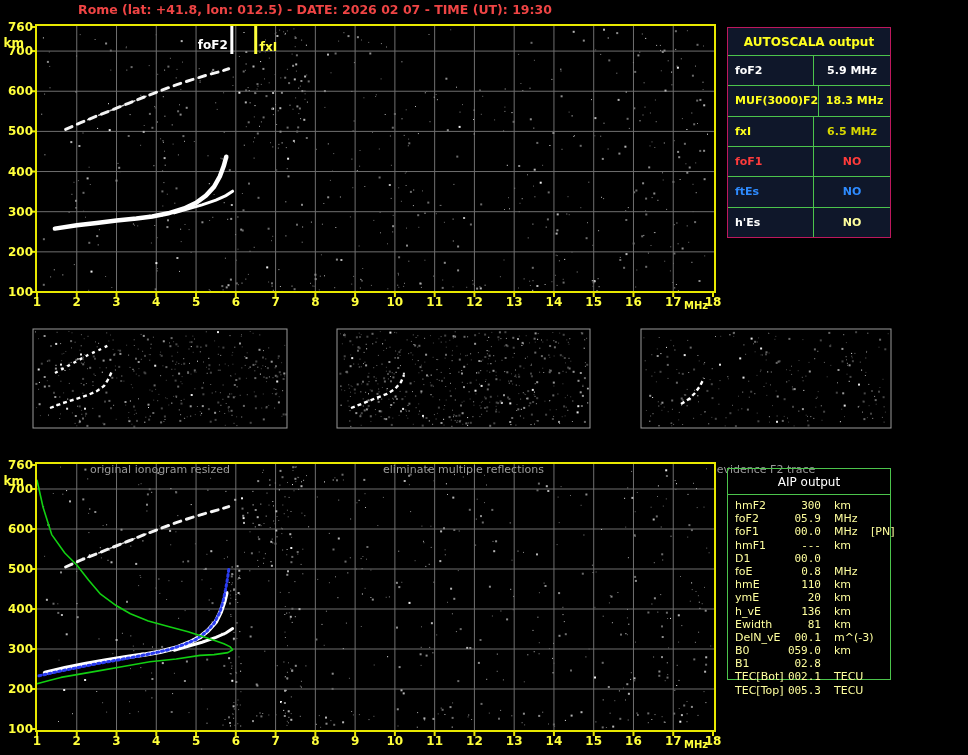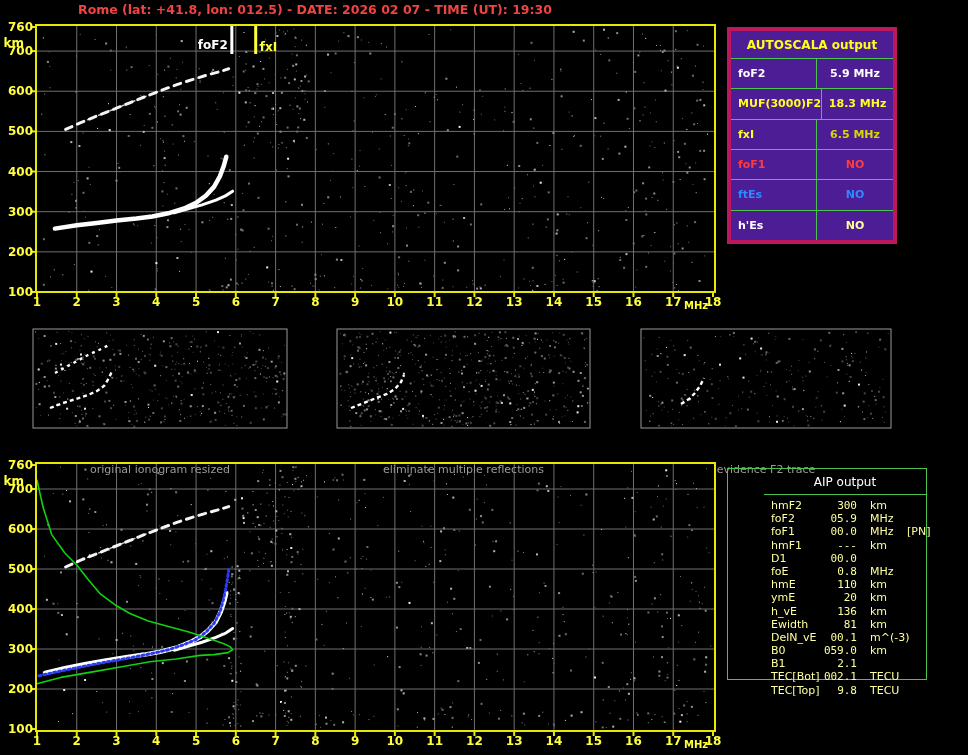--- a/index.html
+++ b/index.html
@@ -4,31 +4,31 @@
 <style>
   html,body{margin:0;padding:0;background:#000;}
   body{width:968px;height:755px;position:relative;overflow:hidden;
        font-family:"DejaVu Sans",sans-serif;}
   .title{position:absolute;left:78px;top:2px;color:#ef4444;font-size:12.5px;
          font-weight:bold;white-space:nowrap;}
   #plot-layer{position:absolute;left:0;top:0;}
   .caption{position:absolute;top:431px;color:#9a9a9a;font-size:11px;text-align:center;margin-top:32px;}
   
   .atbl{position:absolute;left:727px;top:27px;width:162px;height:209px;
-        border:4px solid #be185d;display:flex;flex-direction:column;background:#4c1d95;}
+        border:1px solid #be185d;display:flex;flex-direction:column;background:#0f172a;}
   .atbl-header{flex:0 0 27px;display:flex;align-items:center;justify-content:center;
         color:#ffff1e;font-weight:bold;font-size:12px;}
   .atbl-row{flex:1;display:flex;border-top:1px solid #4cc44c;align-items:stretch;
         font-weight:bold;font-size:11px;}
   .atbl-label{flex:0 0 78px;padding-left:7px;display:flex;align-items:center;}
   .atbl-value{flex:1;border-left:1px solid #4cc44c;display:flex;align-items:center;
         justify-content:center;}
   
   .aip{position:absolute;left:727px;top:468px;width:162px;height:210px;
-       border:1px solid #4cc44c;padding-left:36px;}
+       border:1px solid #4cc44c;}
   .aip-header{height:25px;border-bottom:1px solid #4cc44c;display:flex;
        align-items:center;justify-content:center;color:#ffffff;font-size:12px;}
   .aip-body{padding:4px 0 0 7px;}
   .aip-row{display:flex;height:13.2px;line-height:13.2px;color:#ffff9e;font-size:11px;
        white-space:nowrap;}
   .aip-label{flex:0 0 52px;}
   .aip-value{flex:0 0 34px;text-align:right;font-family:"DejaVu Sans Mono",monospace;}
   .aip-unit{margin-left:13px;flex:0 0 37px;}
   .aip-note{}
 </style>
@@ -3036,30 +3036,30 @@
         <div class="aip-note"></div>
       </div>
       <div class="aip-row">
         <div class="aip-label">B0</div>
         <div class="aip-value">059.0</div>
         <div class="aip-unit">km</div>
         <div class="aip-note"></div>
       </div>
       <div class="aip-row">
         <div class="aip-label">B1</div>
-        <div class="aip-value">2.1</div>
+        <div class="aip-value">02.8</div>
         <div class="aip-unit"></div>
         <div class="aip-note"></div>
       </div>
       <div class="aip-row">
         <div class="aip-label">TEC[Bot]</div>
         <div class="aip-value">002.1</div>
         <div class="aip-unit">TECU</div>
         <div class="aip-note"></div>
       </div>
       <div class="aip-row">
         <div class="aip-label">TEC[Top]</div>
-        <div class="aip-value">9.8</div>
+        <div class="aip-value">005.3</div>
         <div class="aip-unit">TECU</div>
         <div class="aip-note"></div>
       </div>
     </div>
 </div>
 
 </body></html>

